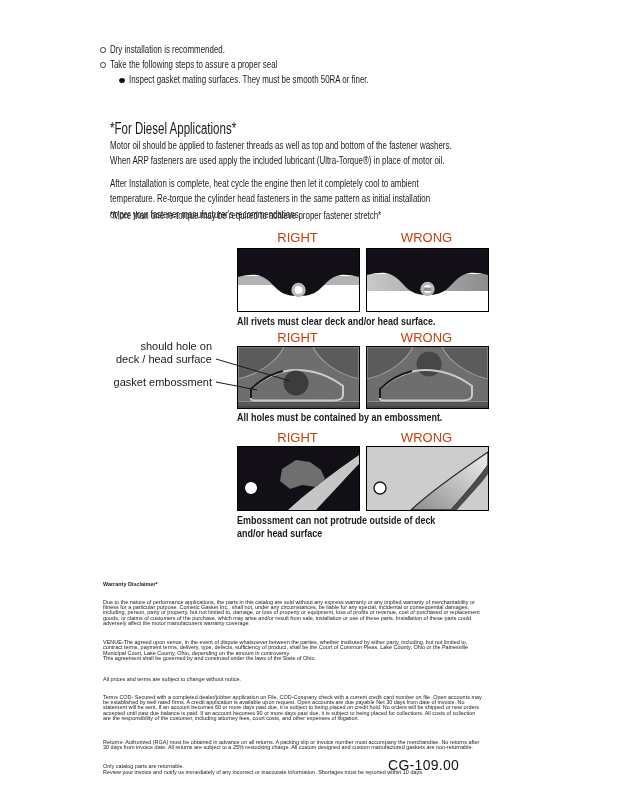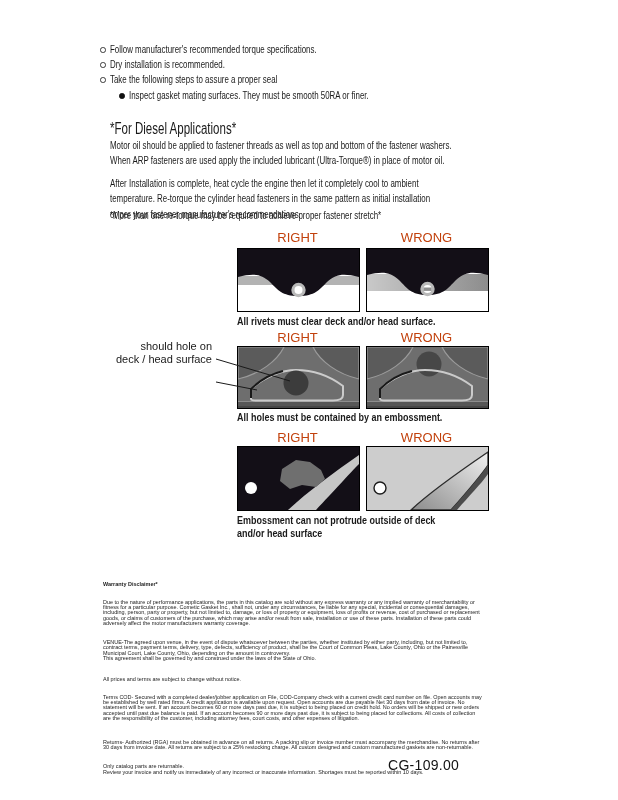--- a/index.html
+++ b/index.html
@@ -53,24 +53,20 @@
   .fineprint .p5{margin-bottom:16px;}
   .doc-code{position:absolute; left:388px; top:757px; font-size:14px; letter-spacing:.3px; color:#111;}
 </style>
 </head>
 <body>
 
 <div class="page">
 
 
   <div class="bullets">
-    <div class="b-row">
-      <span class="b-marker"></span>
-      <span class="b-text cond">Follow manufacturer's recommended torque specifications.</span>
-    </div>
     <div class="b-row">
       <span class="b-marker"></span>
       <span class="b-text cond">Dry installation is recommended.</span>
     </div>
     <div class="b-row">
       <span class="b-marker"></span>
       <span class="b-text cond">Take the following steps to assure a proper seal</span>
     </div>
     <div class="b-row sub">
       <span class="b-marker filled"></span>
@@ -116,20 +112,21 @@
       <rect x="56.5" y="38.5" width="8" height="3.4" fill="#8f8f8f"></rect>
     </svg>
   </div>
   <div class="fig-caption" style="top:315px;">All rivets must clear deck and/or head surface.</div>
 
   <div class="fig-label" style="left:237px; top:330px;">RIGHT</div>
   <div class="fig-label" style="left:366px; top:330px;">WRONG</div>
 
   <div class="anno" style="top:340px;">should hole on
 deck / head surface</div>
+  <div class="anno" style="top:376px;">gasket embossment</div>
 
   <div class="fig-box" style="left:237px; top:346px; height:61px;">
     <svg viewBox="0 0 121 61" preserveAspectRatio="none">
       <rect width="121" height="61" fill="#6e6e6e"></rect>
       <path d="M0,0 H46 C39,14 22,27 0,32 Z" fill="#5b5b5b" stroke="#9b9b9b" stroke-width="1.2"></path>
       <path d="M121,0 H75 C82,14 99,27 121,32 Z" fill="#5b5b5b" stroke="#9b9b9b" stroke-width="1.2"></path>
       <rect y="54" width="121" height="7" fill="#575757"></rect>
       <rect y="54" width="121" height="1" fill="#8d8d8d"></rect>
       <rect y="59" width="121" height="2" fill="#474747"></rect>
       <path d="M13,52 V42 C26,30 44,23 58,23 C78,23 93,30 105,39 V48 C105,52 101,53.5 95,53.5 H21 C16,53.5 13,53.5 13,52 Z" fill="none" stroke="#cbcbcb" stroke-width="2" stroke-linejoin="round"></path>

